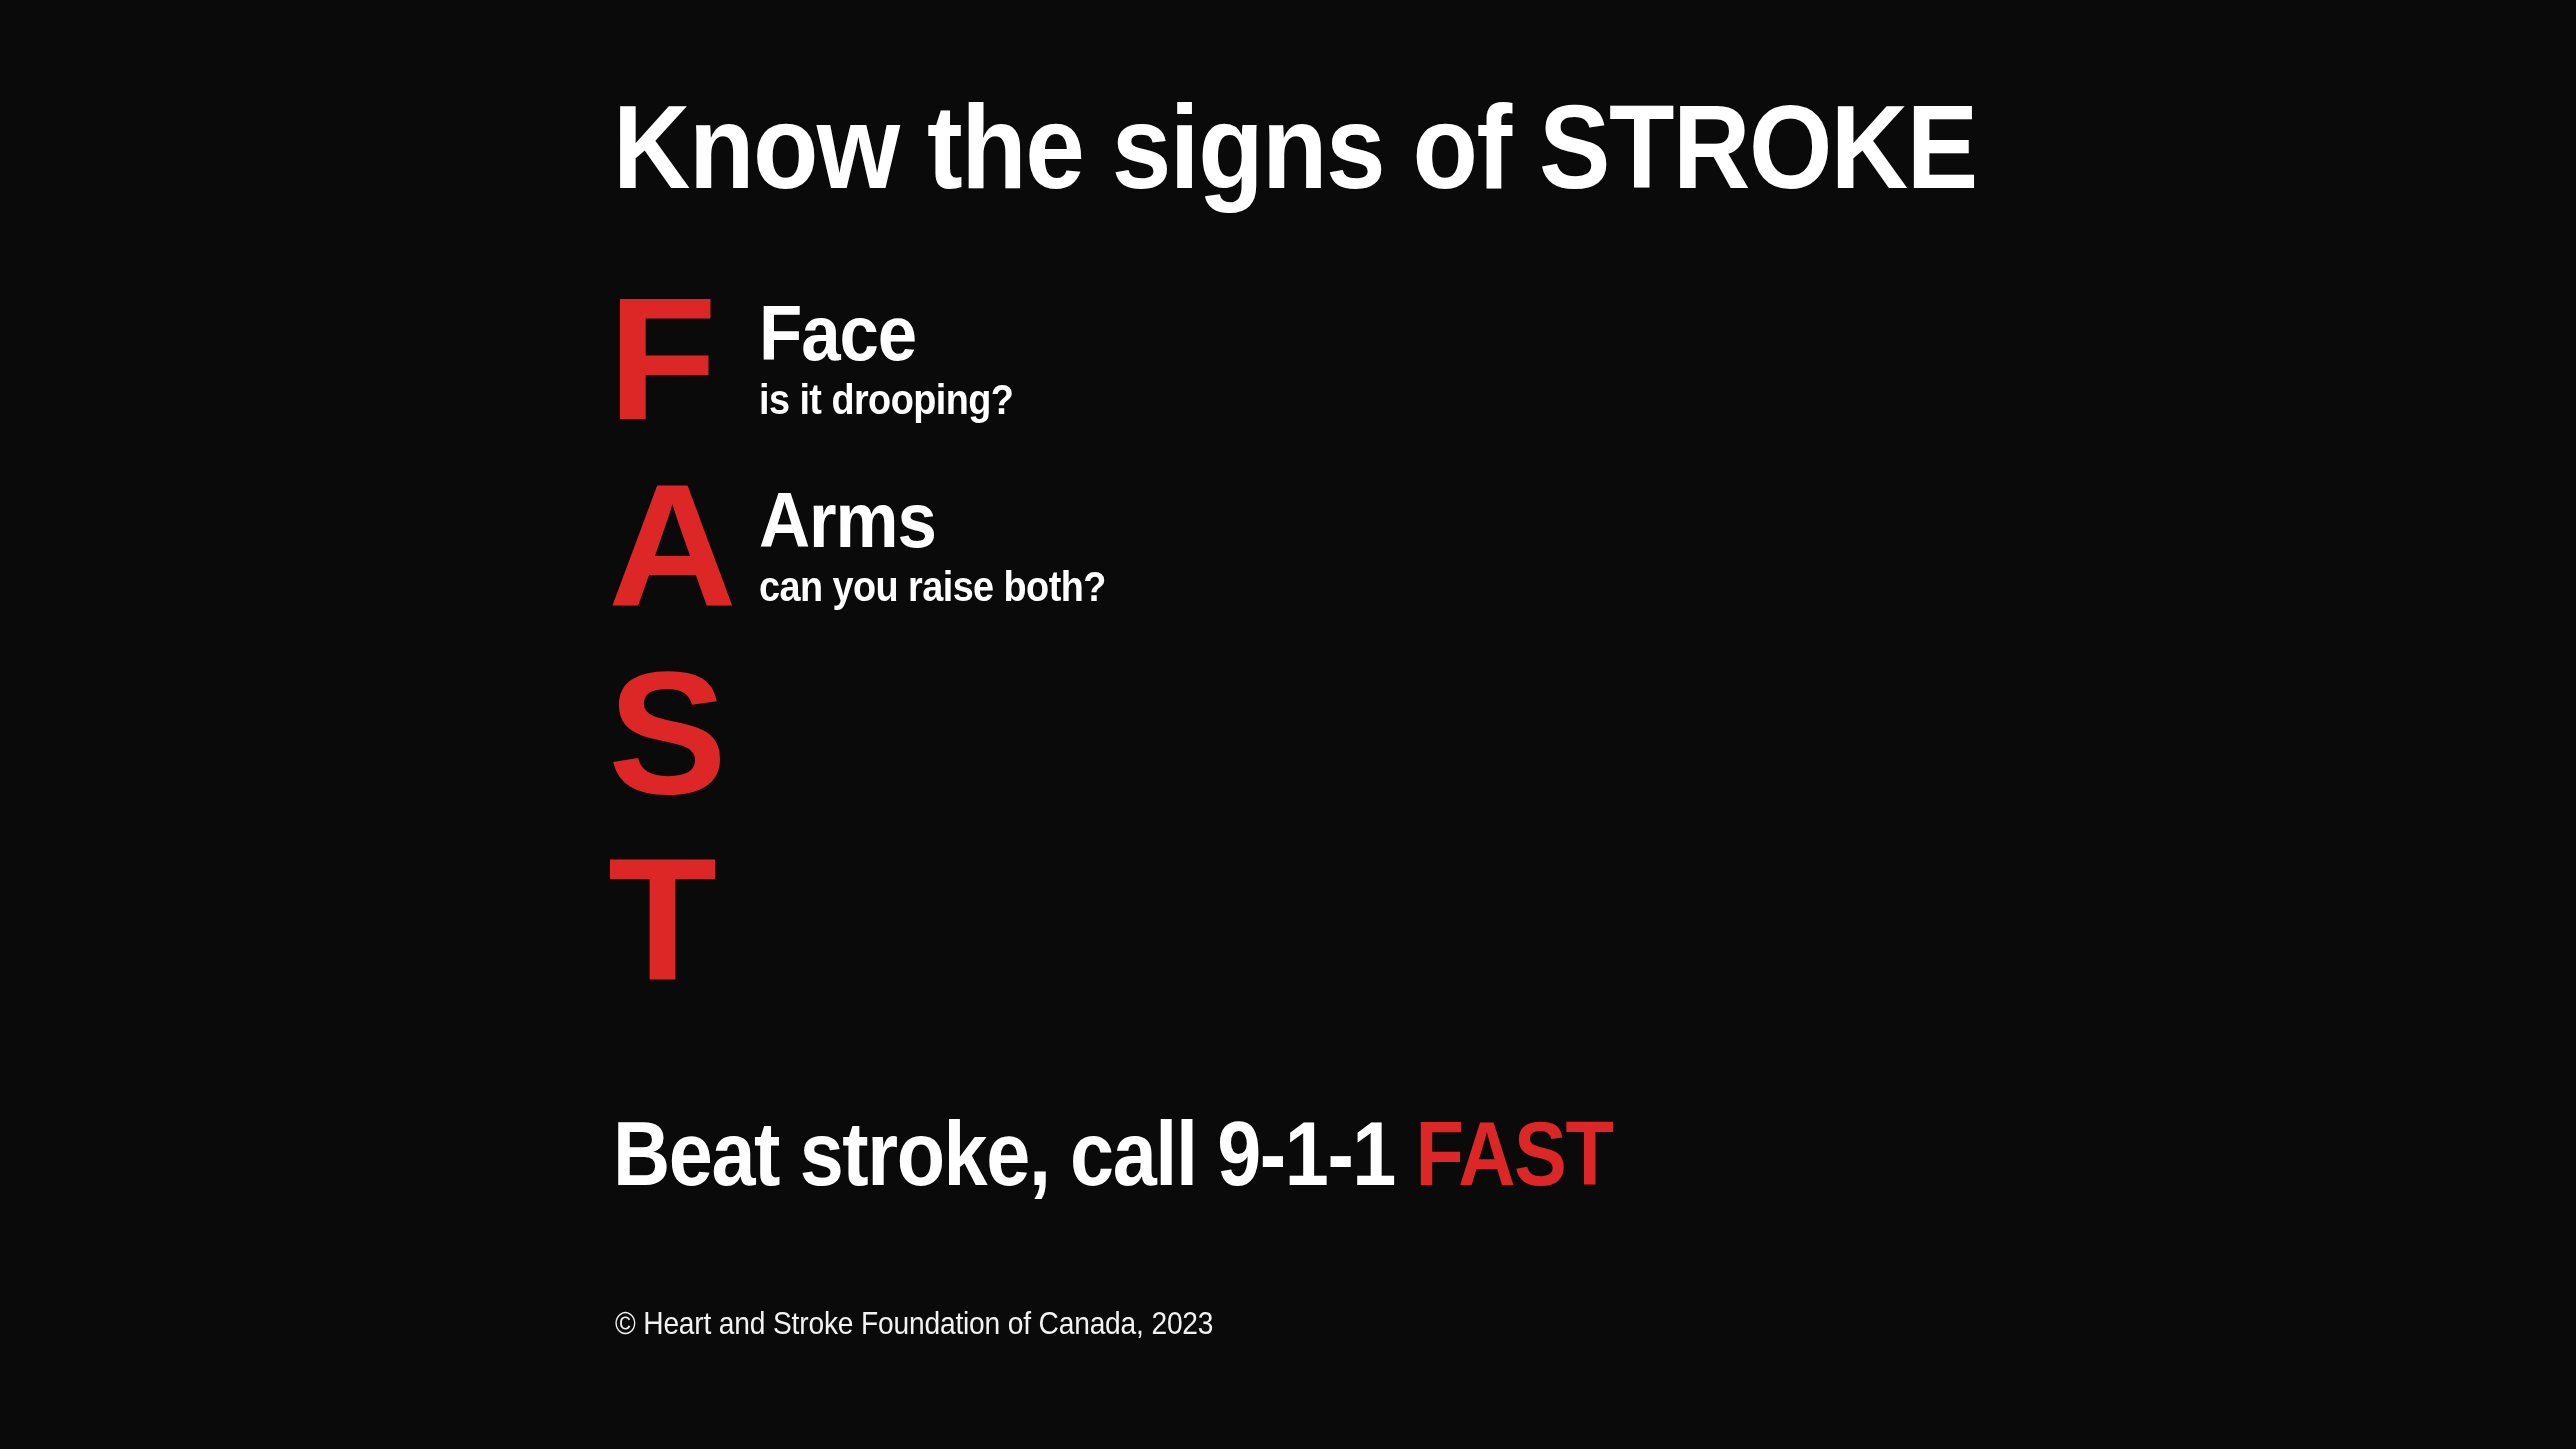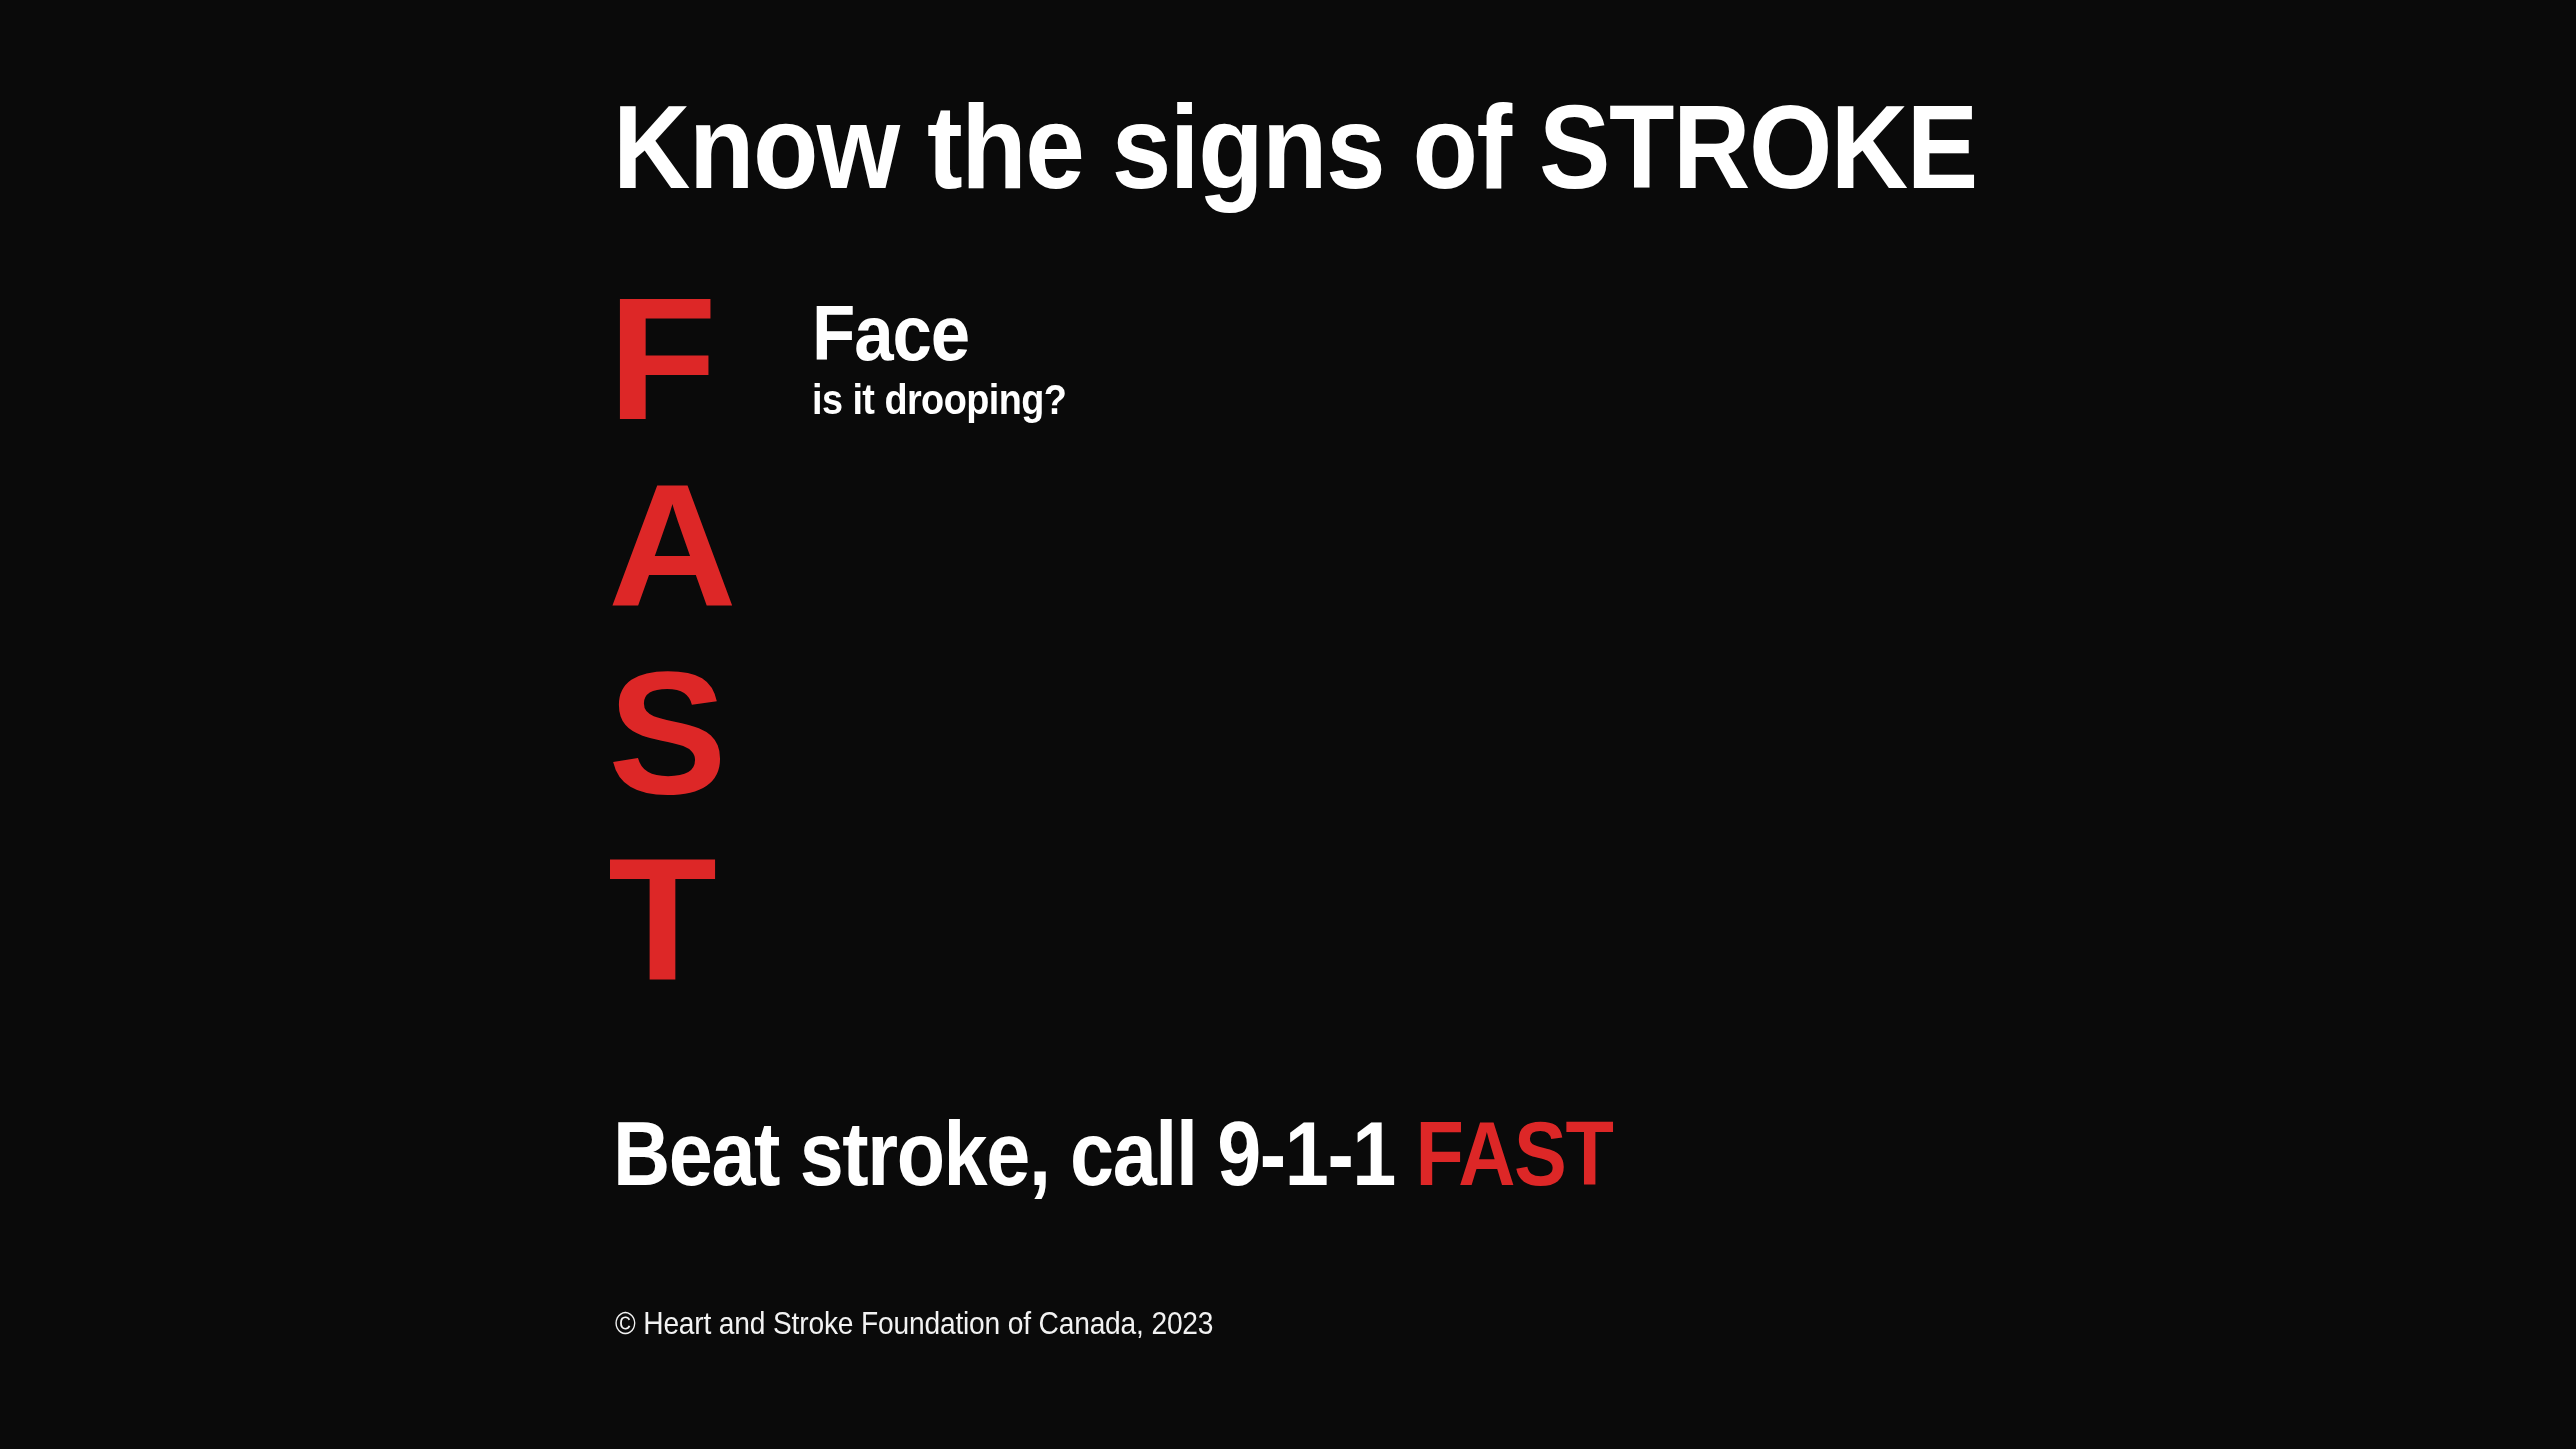--- a/index.html
+++ b/index.html
@@ -57,21 +57,21 @@
     font-weight: bold;
     font-size: 175px;
     line-height: 0.72;
     letter-spacing: -0.8px;
     transform: scaleX(1.02);
     transform-origin: left top;
   }
 
   .fast-copy {
     position: absolute;
-    left: 812px;
+    left: 759px;
     top: 0;
   }
 
   .fast-word {
     color: #ffffff;
     font-family: "Liberation Sans", sans-serif;
     font-weight: bold;
     font-size: 77px;
     line-height: 0.98;
     letter-spacing: -1.2px;
@@ -141,20 +141,24 @@
     <div class="fast-row">
       <div class="fast-letter">F</div>
       <div class="fast-copy">
         <div class="fast-word">Face</div>
         <div class="fast-question">is it drooping?</div>
       </div>
     </div>
 
     <div class="fast-row">
       <div class="fast-letter">A</div>
+      <div class="fast-copy">
+        <div class="fast-word">Arms</div>
+        <div class="fast-question">can you raise both?</div>
+      </div>
     </div>
 
     <div class="fast-row">
       <div class="fast-letter">S</div>
     </div>
 
     <div class="fast-row">
       <div class="fast-letter">T</div>
     </div>
 

